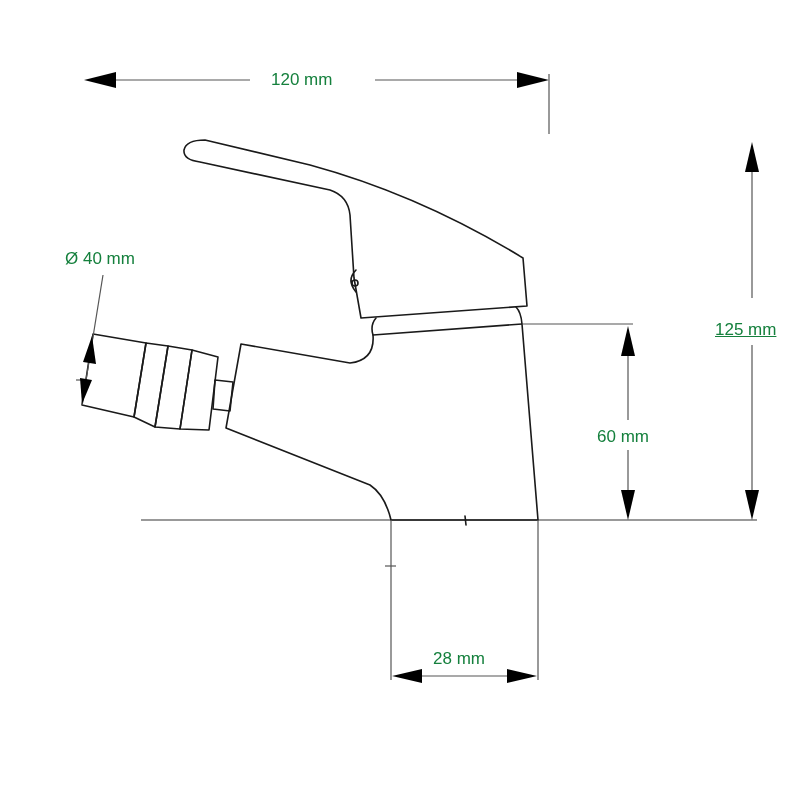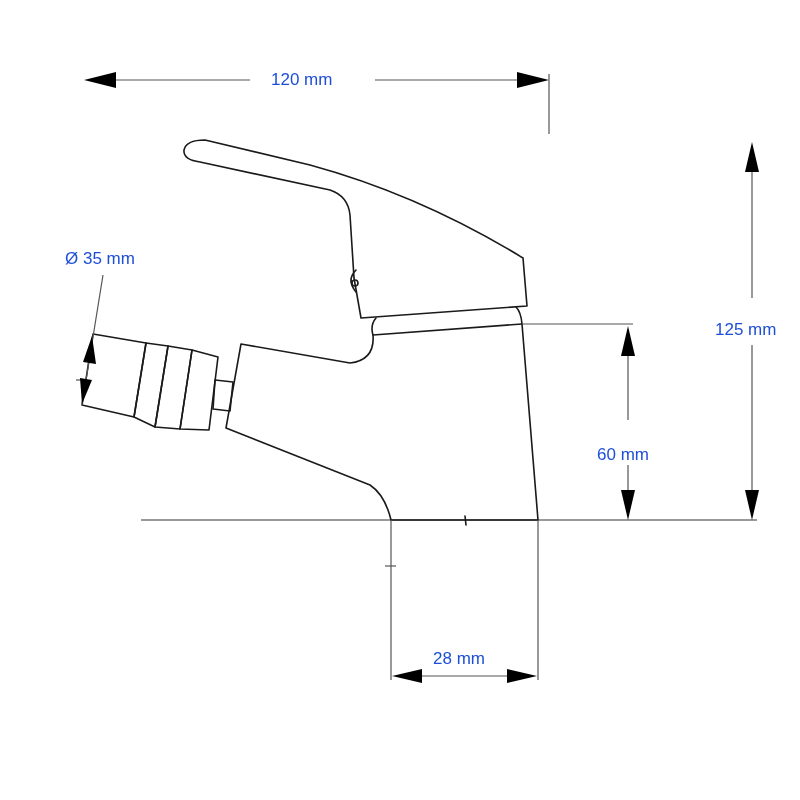--- a/index.html
+++ b/index.html
@@ -4,21 +4,21 @@
   <style>
     html, body { margin: 0; padding: 0; background: #ffffff; }
     body { width: 800px; height: 800px; overflow: hidden; position: relative; }
     #drawing { position: absolute; left: 0; top: 0; width: 800px; height: 800px; }
     .outline { fill: none; stroke: #1a1a1a; stroke-width: 1.6; stroke-linejoin: round; stroke-linecap: round; }
     .dim { fill: none; stroke: #555555; stroke-width: 1.2; }
     .ground { fill: none; stroke: #777777; stroke-width: 1.4; }
     .arrow { fill: #000000; stroke: none; }
     .label {
       position: absolute; font-family: "Liberation Sans", sans-serif;
-      font-size: 17px; color: #1d4ed8; background: #ffffff; padding: 0 3px;
+      font-size: 17px; color: #15803d; background: #ffffff; padding: 0 3px;
       white-space: nowrap; line-height: 20px;
     }
   </style>
 </head>
 <body>
 
 <svg id="drawing" viewBox="0 0 800 800" xmlns="http://www.w3.org/2000/svg">
 
   <line class="ground" x1="141" y1="520" x2="757" y2="520"></line>
 
@@ -94,16 +94,16 @@
 
   <g>
     <line class="dim" x1="103" y1="275" x2="82" y2="405"></line>
     <line class="dim" x1="76" y1="380" x2="82" y2="380"></line>
     <polygon class="arrow" points="92,336 83,362 96,364"></polygon>
     <polygon class="arrow" points="82,404 80,378 92,380"></polygon>
   </g>
 </svg>
 
 <div class="label" style="left:268px; top:70px;">120 mm</div>
-<div class="label" style="left:712px; top:320px;">125 mm</div>
-<div class="label" style="left:594px; top:427px;margin-top:18px;">60 mm</div>
+<div class="label" style="left:712px; top:320px;text-decoration:underline;">125 mm</div>
+<div class="label" style="left:594px; top:427px;">60 mm</div>
 <div class="label" style="left:430px; top:649px;">28 mm</div>
-<div class="label" style="left:62px; top:249px;">Ø 35 mm</div>
+<div class="label" style="left:62px; top:249px;">Ø 40 mm</div>
 
 </body></html>

